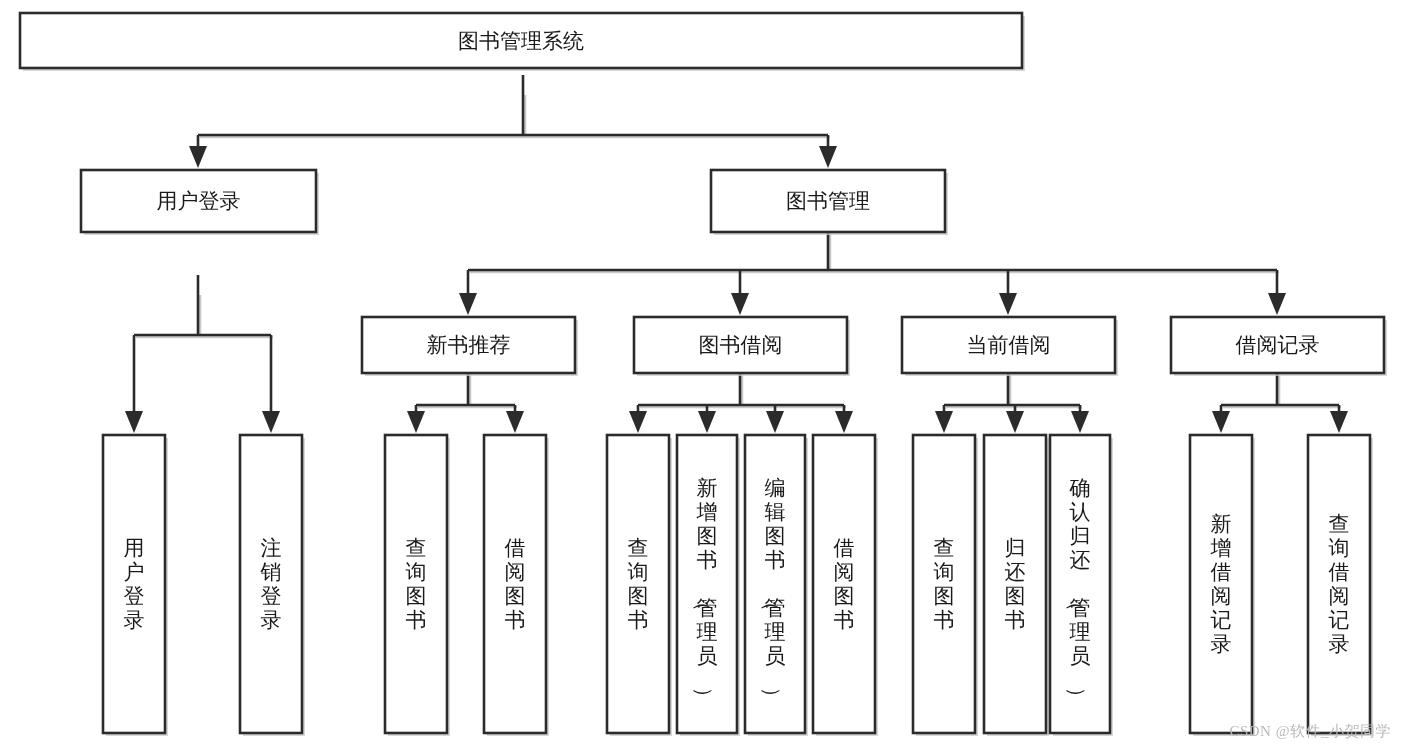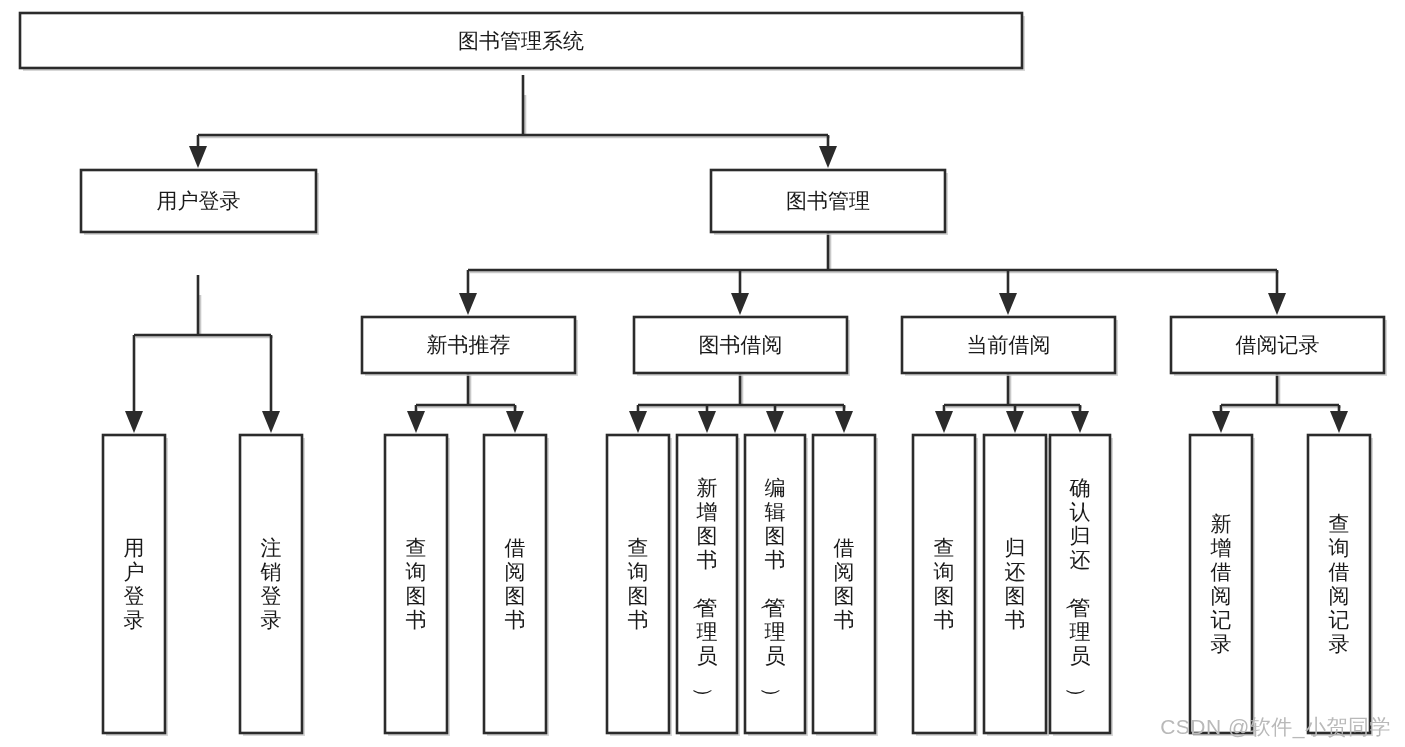--- a/index.html
+++ b/index.html
@@ -62,22 +62,22 @@
   .node-label-v {
     font-family: "DejaVu Sans", "Liberation Sans", sans-serif;
     font-size: 21px;
     fill: #1a1a1a;
     text-anchor: middle;
   }
   .watermark {
     position: absolute;
     right: 14px;
     bottom: 6px;
-    font-family: Liberation Sans, sans-serif;
-    font-size: 21px;
+    font-family: Liberation Serif, serif;
+    font-size: 15px;
     color: #b9b9b9;
     letter-spacing: 0.5px;
     white-space: nowrap;
     user-select: none;
   }
 </style>
 </head>
 <body>
 
 <div id="diagram-root">

